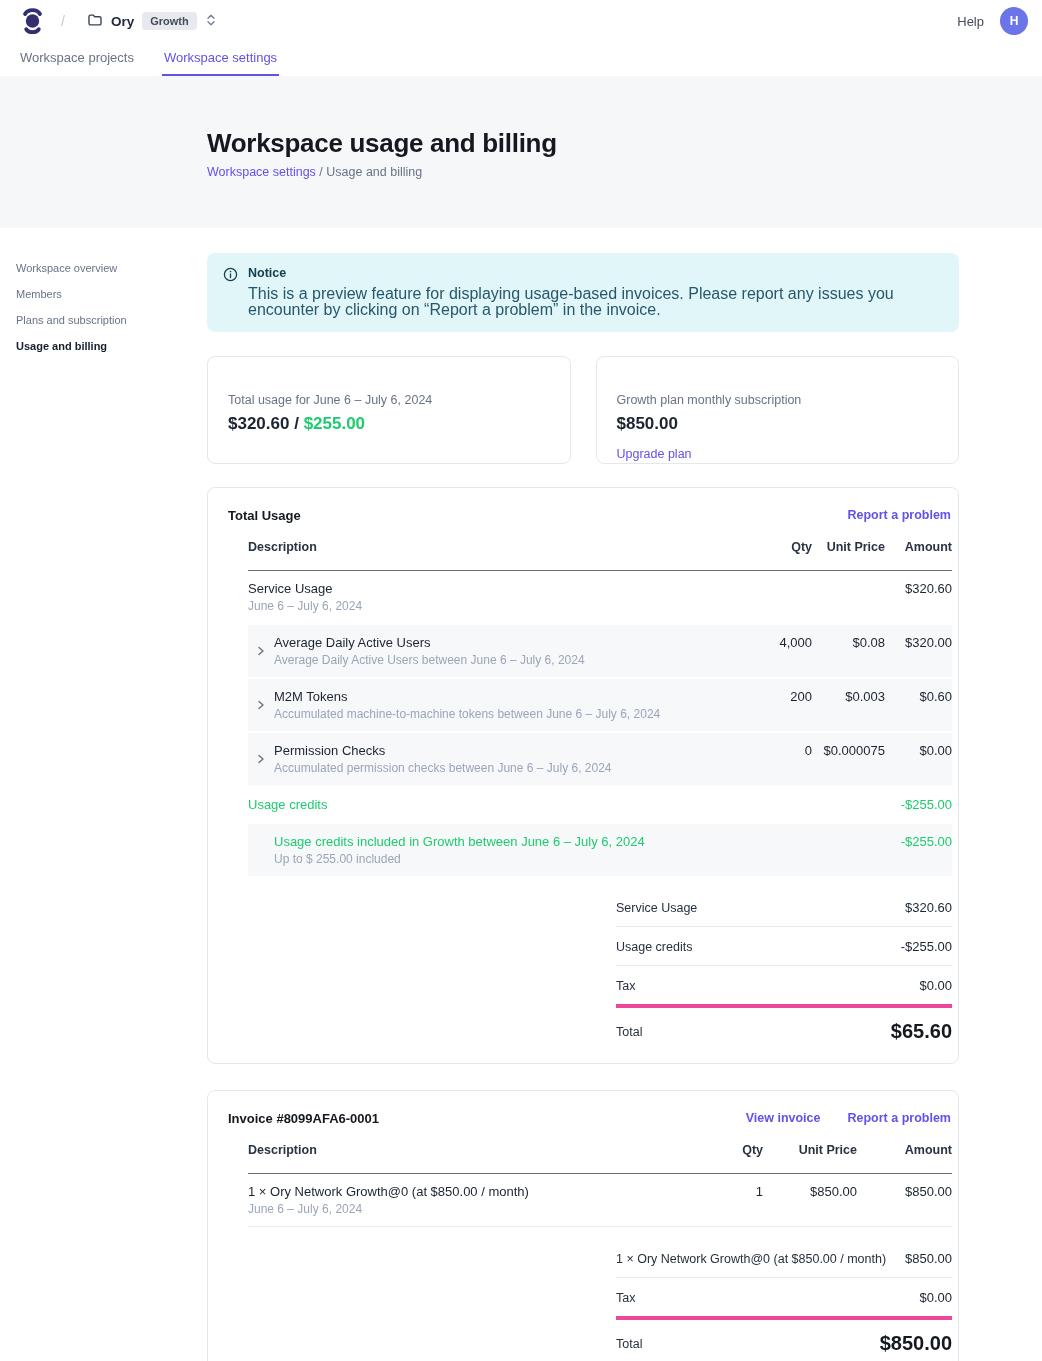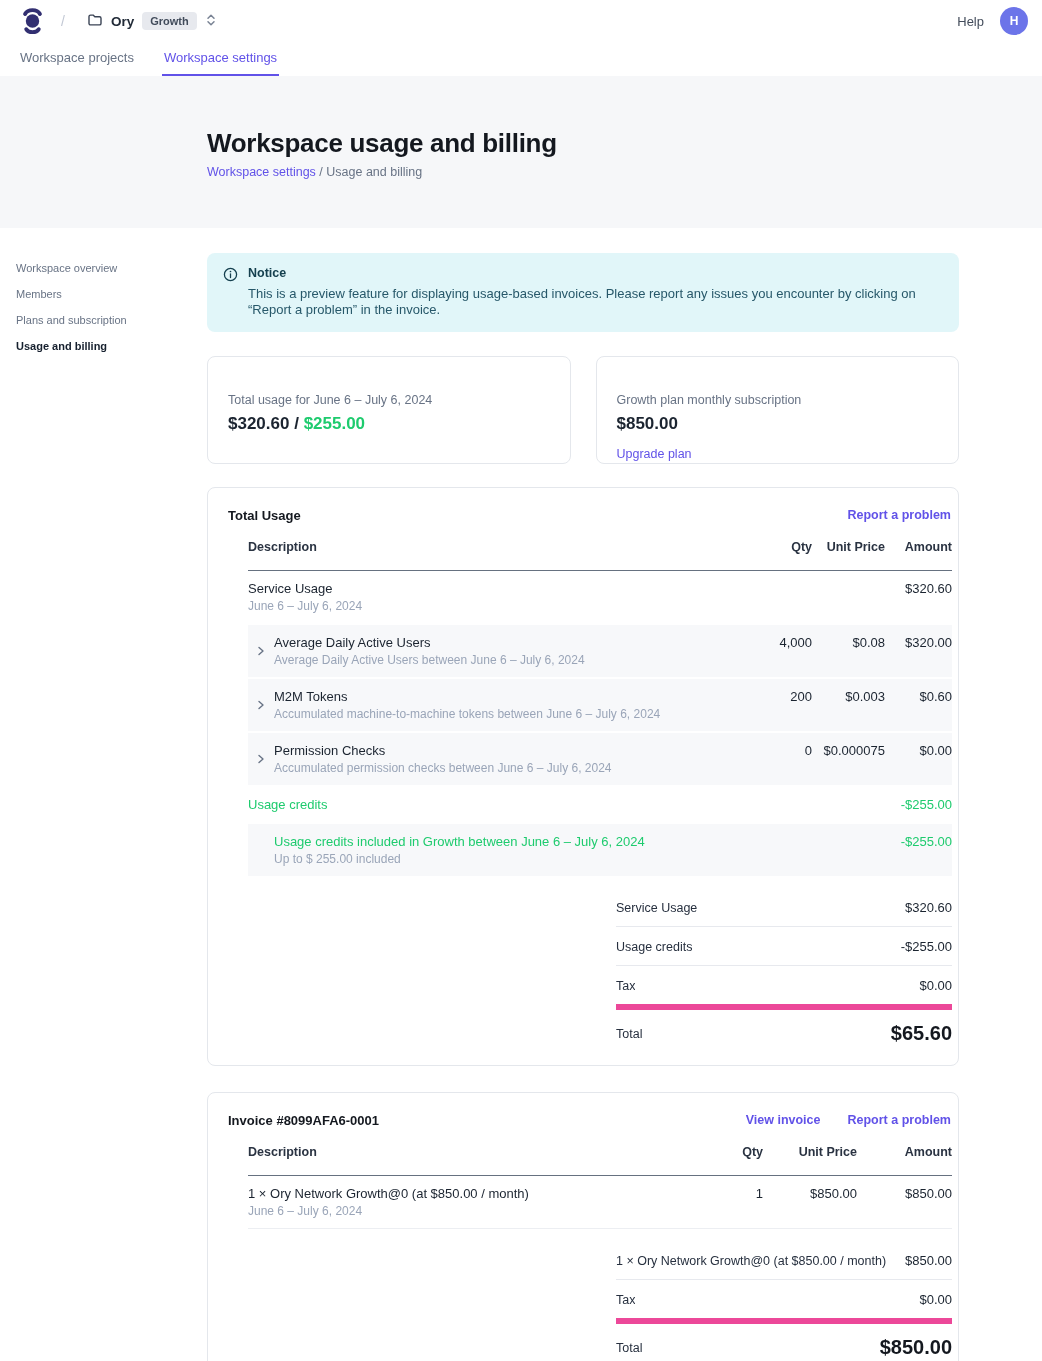--- a/index.html
+++ b/index.html
@@ -31,21 +31,21 @@
   .crumbs .link { color:#6152e8; font-weight:500; cursor:pointer; }
   
   .main { display:flex; }
   .sidenav { width:207px; flex-shrink:0; padding:33px 0 0 16px; }
   .nav-item { font-size:11px; color:#687385; line-height:14px; margin-bottom:12px; cursor:pointer; }
   .nav-item.active { color:#16202e; font-weight:700; }
   .content { width:752px; padding-top:25px; padding-bottom:16px; }
   
   .notice { background:#e1f6f9; border-radius:8px; padding:13px 16px 14px; display:flex; gap:10px; }
   .notice-title { font-size:12.5px; font-weight:700; color:#15404f; line-height:15px; }
-  .notice-body { font-size:13px; color:#27586a; line-height:16px; margin-top:5px; max-width:690px; }
+  .notice-body { font-size:16px; color:#27586a; line-height:16px; margin-top:5px; max-width:690px; }
   
   .cards { display:flex; gap:25px; margin-top:24px; }
   .card { background:#fff; border:1px solid #e4e7ec; border-radius:8px; }
   .mini { width:364px; height:108px; padding:36px 20px 0; }
   .mini-label { font-size:12.5px; color:#687385; }
   .mini-value { font-size:17px; font-weight:700; color:#1b2430; margin-top:7px; }
   .green { color:#1ecb6e; }
   .upgrade { display:inline-block; font-size:12.5px; color:#6152e8; font-weight:500; margin-top:13px; cursor:pointer; }
   
   .table-card { width:752px; margin-top:23px; padding:18px 6px 18px 20px; }
@@ -69,21 +69,21 @@
   .detail { background:#f7f8fa; margin-top:2px; }
   .detail .col-desc { position:relative; padding-left:26px; }
   .chev { position:absolute; left:8px; top:10px; }
   .credits-row { padding:12px 0 10px; }
   .credits-row .row-title, .credits-row .num, .green-text { color:#1ecb6e; }
   .row.bordered { border-bottom:1px solid #eceef2; }
   
   .summary { width:336px; margin:12px 0 0 auto; }
   .sum-row { display:flex; justify-content:space-between; align-items:center; padding:12px 0 11px; border-bottom:1px solid #e7e9ee; font-size:12.5px; color:#27303f; }
   .sum-row .val { font-size:13px; color:#1b2430; white-space:nowrap; }
-  .sum-row.dark { border-bottom:6px solid #ec4899; }
+  .sum-row.dark { border-bottom:4px solid #ec4899; }
   .sum-row .lbl { white-space:nowrap; overflow:hidden; }
   .sum-total { display:flex; justify-content:space-between; align-items:center; padding:12px 0 2px; }
   .sum-total .lbl { font-size:12.5px; color:#27303f; }
   .sum-total .val { font-size:20px; font-weight:700; color:#14181f; }
 </style>
 </head>
 <body>
 
 <div class="topbar">
   <div class="topbar-left">

